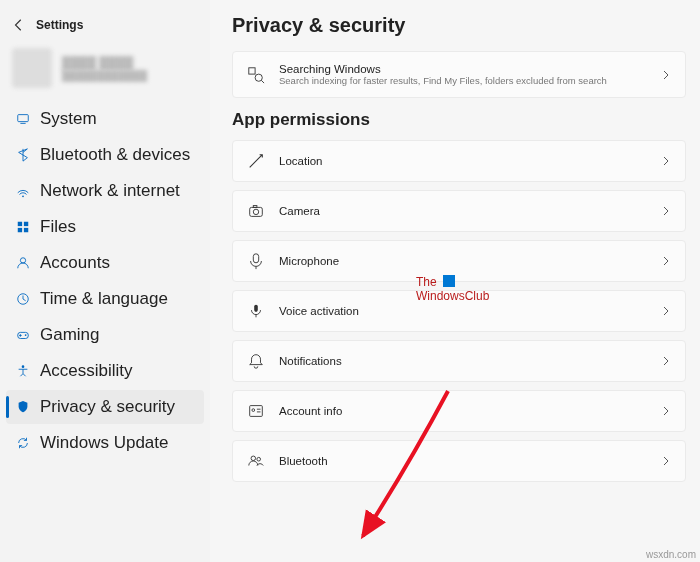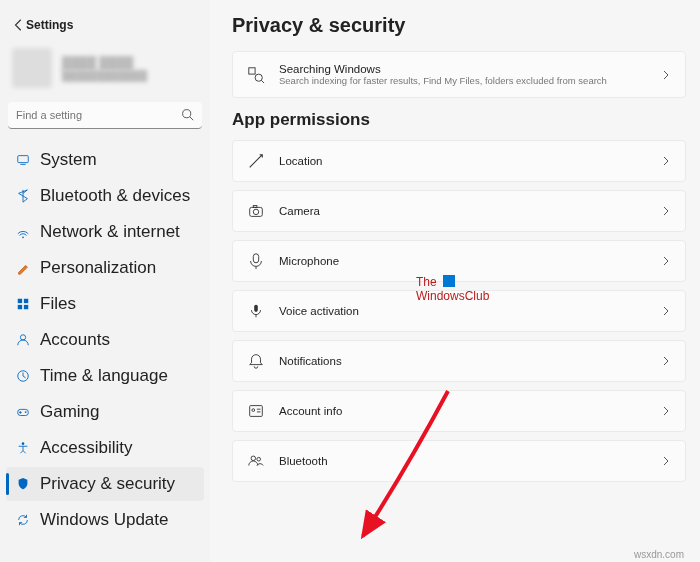--- a/index.html
+++ b/index.html
@@ -1,19 +1,19 @@
 <!DOCTYPE html>
 <html><head>
 <meta charset="utf-8">
 <style>
 * { box-sizing: border-box; margin: 0; padding: 0; font-family: "Segoe UI", sans-serif; }
 body { background: #f6f6f6; width: 700px; height: 562px; overflow: hidden; font-size: 12px; color: #222; }
 .app { display: flex; height: 100%; }
 .sidebar { width: 210px; background: #f3f3f3; padding: 8px 6px; }
-.header-row { display: flex; align-items: center; padding: 10px 6px 12px; }
+.header-row { display: flex; align-items: center; gap: 10px; padding: 10px 6px 12px; }
 .back-arrow { width: 14px; height: 14px; display: flex; align-items: center; justify-content: center; cursor: pointer; }
 .app-title { font-size: 12px; font-weight: 600; }
 .user { display: flex; gap: 10px; padding: 4px 6px 14px; align-items: center; }
 .avatar { width: 40px; height: 40px; background: #ddd; border-radius: 4px; filter: blur(2px); image-rendering: pixelated; }
 .user-text .name { font-size: 12px; font-weight: 600; color: #bbb; filter: blur(2px); }
 .user-text .email { font-size: 10px; color: #bbb; filter: blur(2px); }
 .search { position: relative; margin: 0 2px 14px; }
 .search input { width: 100%; padding: 7px 28px 7px 8px; border: none; border-bottom: 1px solid #888; background: #fbfbfb; font-size: 11px; border-radius: 4px; }
 .search .icon { position: absolute; right: 8px; top: 6px; color: #666; }
 .nav { display: flex; flex-direction: column; gap: 2px; }
@@ -25,21 +25,21 @@
 .main { flex: 1; padding: 14px 14px 6px 22px; overflow-y: auto; background: #f6f6f6; }
 .main h1 { font-size: 20px; font-weight: 600; margin-bottom: 14px; }
 .card { background: #fbfbfb; border: 1px solid #eaeaea; border-radius: 4px; padding: 11px 14px; margin-bottom: 8px; display: flex; align-items: center; gap: 14px; cursor: pointer; }
 .card .icon { width: 18px; height: 18px; color: #333; display: flex; align-items: center; justify-content: center; flex-shrink: 0; }
 .card-text .title { font-size: 11.5px; }
 .card-text .sub { font-size: 9.5px; color: #777; }
 .card .chev { margin-left: auto; color: #666; }
 .section-label { font-size: 17px; font-weight: 600; margin: 12px 0 10px; }
 .watermark { position: absolute; left: 405px; top: 275px; font-size: 12px; color: #b91c1c; pointer-events: none; margin-left: 11px; }
 .watermark .sq { display:inline-block; width:12px; height:12px; background:#0078d4; margin-left:6px; vertical-align:-1px;}
-.wsxdn { position: absolute; right: 16px; bottom: 2px; font-size: 10px; color: #999; }
+.wsxdn { position: absolute; right: 4px; bottom: 2px; font-size: 10px; color: #999; }
 .arrow-ann { position: absolute; left: 348px; top: 386px; pointer-events: none; }
 svg { display: block; }
 </style>
 </head>
 <body>
 
 <div class="app">
   <div class="sidebar">
     <div class="header-row">
       <div class="back-arrow">
@@ -49,29 +49,20 @@
       </div>
       <div class="app-title">Settings</div>
     </div>
     <div class="user">
       <div class="avatar"></div>
       <div class="user-text">
         <div class="name">████ ████</div>
         <div class="email">████████████</div>
       </div>
     </div>
-    <div class="search">
-      <input type="text" placeholder="Find a setting" style="">
-      <span class="icon">
-        <svg width="13" height="13" viewBox="0 0 16 16">
-            <circle cx="7" cy="7" r="5" stroke="#555" stroke-width="1.2" fill="none"></circle>
-            <line x1="11" y1="11" x2="15" y2="15" stroke="#555" stroke-width="1.2"></line>
-          </svg>
-      </span>
-    </div>
     <div class="nav" id="nav-list">
         <div class="nav-item">
           <span class="icon">
             <svg width="14" height="14" viewBox="0 0 16 16">
               <rect x="2" y="3" width="12" height="8" rx="1" stroke="#0067c0" fill="none"></rect>
               <line x1="5" y1="13" x2="11" y2="13" stroke="#0067c0"></line>
             </svg>
           </span>
           <span class="label">System</span>
         </div>
@@ -84,28 +75,20 @@
           <span class="label">Bluetooth &amp; devices</span>
         </div>
         <div class="nav-item">
           <span class="icon">
             <svg width="14" height="14" viewBox="0 0 16 16">
               <path d="M2 10a8 8 0 0112 0M4 12a5 5 0 018 0" stroke="#0067c0" fill="none"></path>
               <circle cx="8" cy="14" r="1" fill="#0067c0"></circle>
             </svg>
           </span>
           <span class="label">Network &amp; internet</span>
-        </div>
-        <div class="nav-item">
-          <span class="icon">
-            <svg width="14" height="14" viewBox="0 0 16 16">
-              <path d="M3 13l8-8 2 2-8 8H3v-2z" fill="#e67e22" stroke="#c0632a"></path>
-            </svg>
-          </span>
-          <span class="label">Personalization</span>
         </div>
         <div class="nav-item">
           <span class="icon">
             <svg width="14" height="14" viewBox="0 0 16 16">
               <rect x="2" y="2" width="5" height="5" fill="#0067c0"></rect>
               <rect x="9" y="2" width="5" height="5" fill="#0067c0"></rect>
               <rect x="2" y="9" width="5" height="5" fill="#0067c0"></rect>
               <rect x="9" y="9" width="5" height="5" fill="#0067c0"></rect>
             </svg>
           </span>

